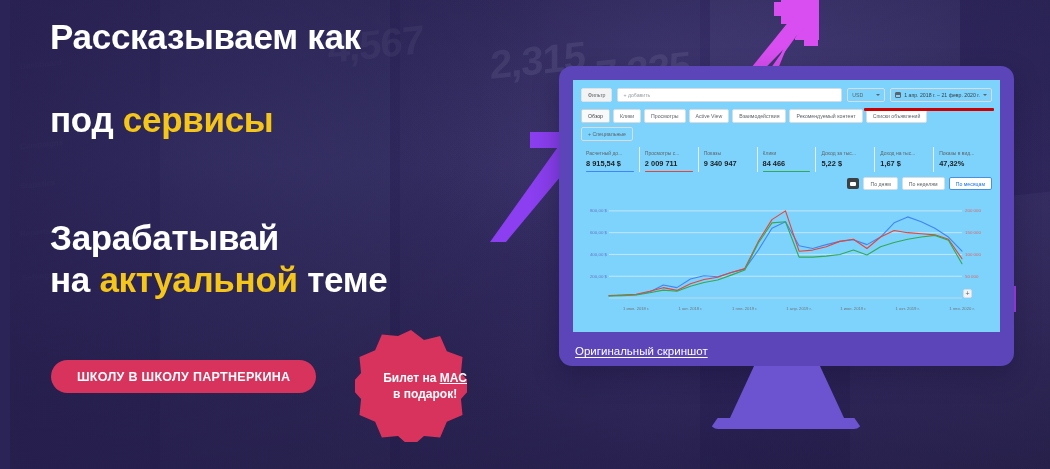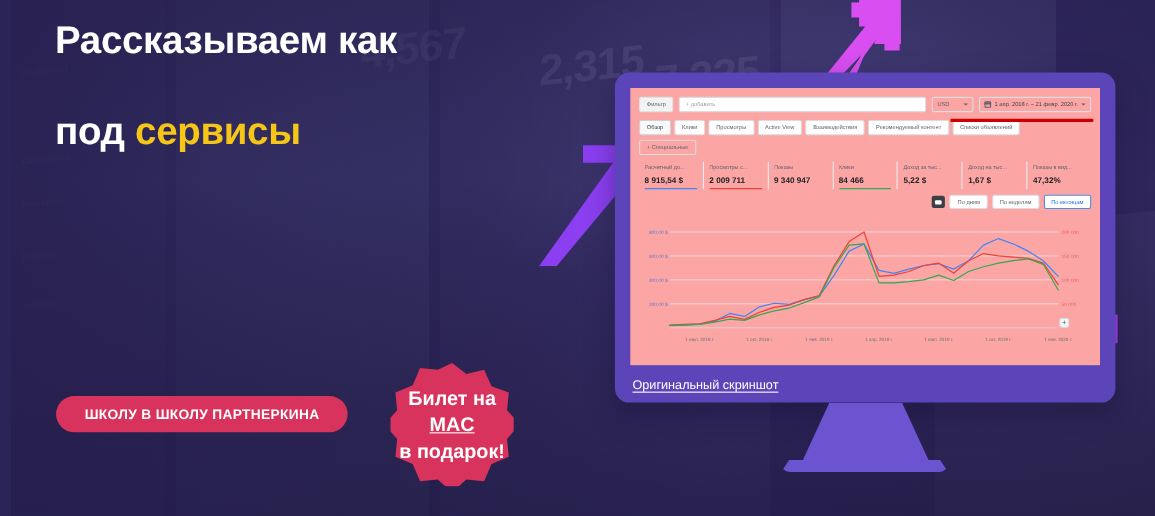--- a/index.html
+++ b/index.html
@@ -81,21 +81,21 @@
     white-space:nowrap;
   }
 
   
   .badge {
     position:absolute; left:345px; top:330px;
     width:112px; height:112px;
     display:flex; flex-direction:column;
     align-items:flex-end; justify-content:center;
     color:#fff; text-align:center;
-    font-size:18px; font-weight:700; line-height:1.35;
+    font-size:12px; font-weight:700; line-height:1.35;
   }
   .badge .burst {
     position:absolute; inset:0;
     background:#d8335c;
     clip-path:polygon(
       50% 0%, 61.6% 9.0%, 76.0% 5.4%, 82.0% 18.9%, 96.0% 24.0%,
       94.6% 38.4%, 105% 50%, 94.6% 61.6%, 96.0% 76.0%, 82.0% 82.0%,
       76.0% 96.0%, 61.6% 94.6%, 50% 105%, 38.4% 94.6%, 24.0% 96.0%,
       18.0% 82.0%, 4.0% 76.0%, 5.4% 61.6%, -5% 50%, 5.4% 38.4%,
       4.0% 24.0%, 18.0% 18.0%, 24.0% 4.0%, 38.4% 5.4%
@@ -112,21 +112,21 @@
   .screen-frame {
     position:relative;
     width:455px; height:300px;
     background:#5b45b8;
     border-radius:13px;
     padding:14px 14px 0 14px;
     box-shadow:0 10px 26px rgba(20,12,50,.35);
   }
   .screen-inner {
     width:427px; height:252px;
-    background:#fca5a5;
+    background:#7dd3fc;
     overflow:hidden;
     position:relative;
   }
   .caption {
     position:absolute; left:16px; bottom:9px;
     color:#ffffff; font-size:11.5px; font-weight:400;
     text-decoration:underline; text-underline-offset:2px;
   }
   .stand-neck {
     position:absolute; left:549px; top:366px;
@@ -286,20 +286,24 @@
       <polygon points="20,4 46,4 46,30 36,30 36,14 20,14"></polygon>
     </g>
   </svg>
 
   <h1 class="headline" style="left:40px;">
     <span>Рассказываем как</span><br>
     <br>
     <span>под </span><span class="hl-accent">сервисы</span>
   </h1>
 
+  <h2 class="headline2" style="left:40px;">
+    <span>Зарабатывай</span><br>
+    <span>на </span><span class="hl-accent">актуальной</span><span> теме</span>
+  </h2>
 
   <button class="cta">ШКОЛУ В ШКОЛУ ПАРТНЕРКИНА</button>
 
   <div class="badge">
     <div class="burst"></div>
     <div class="btxt">
       <span>Билет на </span><u>MAC</u><br>
       <span>в подарок!</span>
     </div>
   </div>

